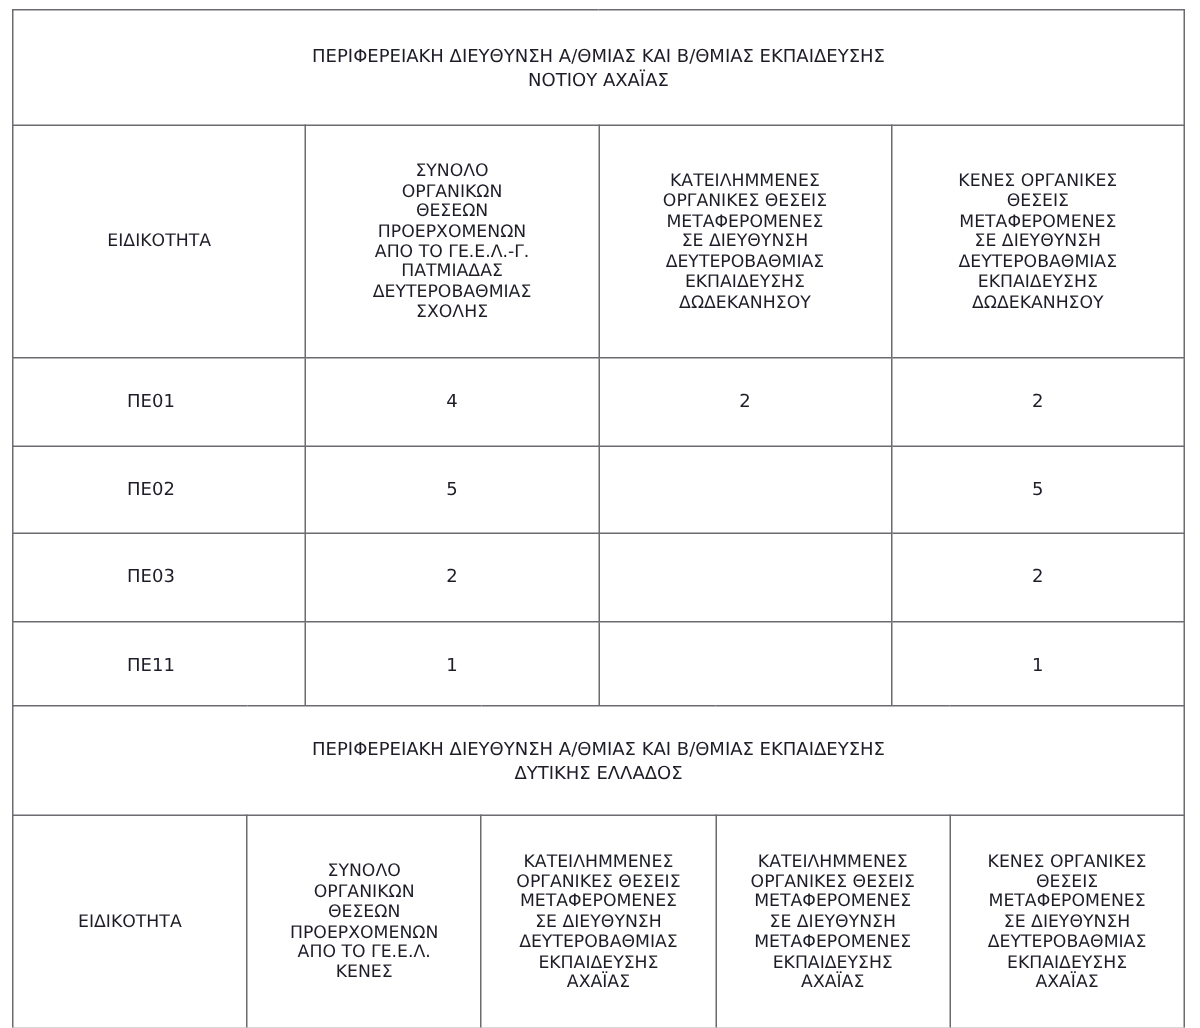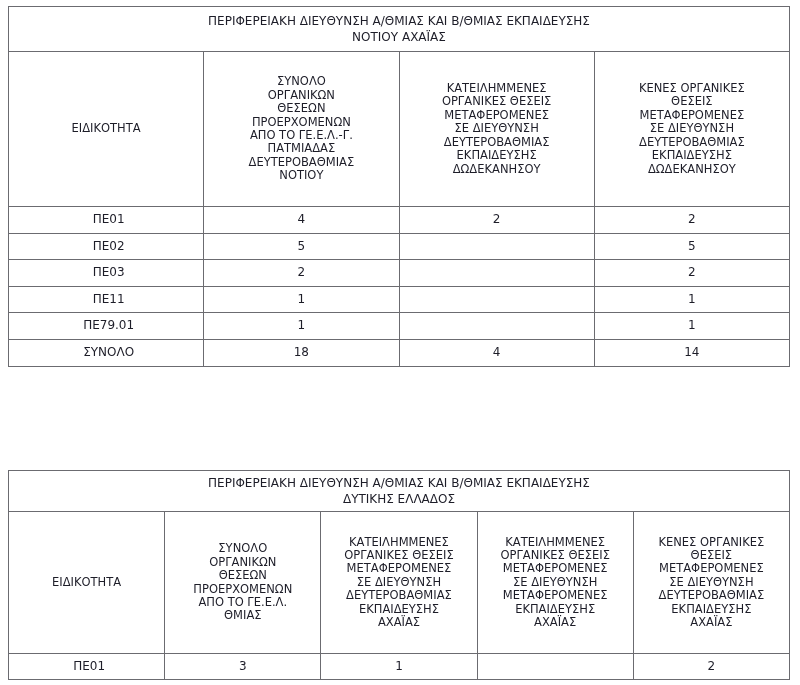--- a/index.html
+++ b/index.html
@@ -20,21 +20,21 @@
     height: 685px;
     background: #ffffff;
   }
   table.grid {
     border-collapse: collapse;
     table-layout: fixed;
     background: #ffffff;
   }
   table.grid td {
     border: 1px solid #6b6b70;
-    padding: 0;
+    padding: 16px;
     vertical-align: middle;
     text-align: center;
     font-size: 11.5px;
     line-height: 13.4px;
     color: #1d1d28;
     font-weight: 400;
   }
   
   #table-nοtiou-aigaiou {
     position: absolute;
@@ -108,21 +108,21 @@
           <span class="hdr-line">ΕΙΔΙΚΟΤΗΤΑ</span>
         </td>
         <td class="t-colhead c2">
           <span class="hdr-line">ΣΥΝΟΛΟ</span>
           <span class="hdr-line">ΟΡΓΑΝΙΚΩΝ</span>
           <span class="hdr-line">ΘΕΣΕΩΝ</span>
           <span class="hdr-line">ΠΡΟΕΡΧΟΜΕΝΩΝ</span>
           <span class="hdr-line">ΑΠΟ ΤΟ ΓΕ.Ε.Λ.-Γ.</span>
           <span class="hdr-line">ΠΑΤΜΙΑΔΑΣ</span>
           <span class="hdr-line">ΔΕΥΤΕΡΟΒΑΘΜΙΑΣ</span>
-          <span class="hdr-line">ΝΟΤΙΟΥ</span>
+          <span class="hdr-line">ΣΧΟΛΗΣ</span>
         </td>
         <td class="t-colhead c3">
           <span class="hdr-line">ΚΑΤΕΙΛΗΜΜΕΝΕΣ</span>
           <span class="hdr-line">ΟΡΓΑΝΙΚΕΣ ΘΕΣΕΙΣ</span>
           <span class="hdr-line">ΜΕΤΑΦΕΡΟΜΕΝΕΣ</span>
           <span class="hdr-line">ΣΕ ΔΙΕΥΘΥΝΣΗ</span>
           <span class="hdr-line">ΔΕΥΤΕΡΟΒΑΘΜΙΑΣ</span>
           <span class="hdr-line">ΕΚΠΑΙΔΕΥΣΗΣ</span>
           <span class="hdr-line">ΔΩΔΕΚΑΝΗΣΟΥ</span>
         </td>
@@ -188,21 +188,21 @@
       <tr>
         <td class="t-colhead d1">
           <span class="hdr-line">ΕΙΔΙΚΟΤΗΤΑ</span>
         </td>
         <td class="t-colhead d2">
           <span class="hdr-line">ΣΥΝΟΛΟ</span>
           <span class="hdr-line">ΟΡΓΑΝΙΚΩΝ</span>
           <span class="hdr-line">ΘΕΣΕΩΝ</span>
           <span class="hdr-line">ΠΡΟΕΡΧΟΜΕΝΩΝ</span>
           <span class="hdr-line">ΑΠΟ ΤΟ ΓΕ.Ε.Λ.</span>
-          <span class="hdr-line">ΘΜΙΑΣ</span>
+          <span class="hdr-line">ΚΕΝΕΣ</span>
         </td>
         <td class="t-colhead d3">
           <span class="hdr-line">ΚΑΤΕΙΛΗΜΜΕΝΕΣ</span>
           <span class="hdr-line">ΟΡΓΑΝΙΚΕΣ ΘΕΣΕΙΣ</span>
           <span class="hdr-line">ΜΕΤΑΦΕΡΟΜΕΝΕΣ</span>
           <span class="hdr-line">ΣΕ ΔΙΕΥΘΥΝΣΗ</span>
           <span class="hdr-line">ΔΕΥΤΕΡΟΒΑΘΜΙΑΣ</span>
           <span class="hdr-line">ΕΚΠΑΙΔΕΥΣΗΣ</span>
           <span class="hdr-line">ΑΧΑΪΑΣ</span>
         </td>

